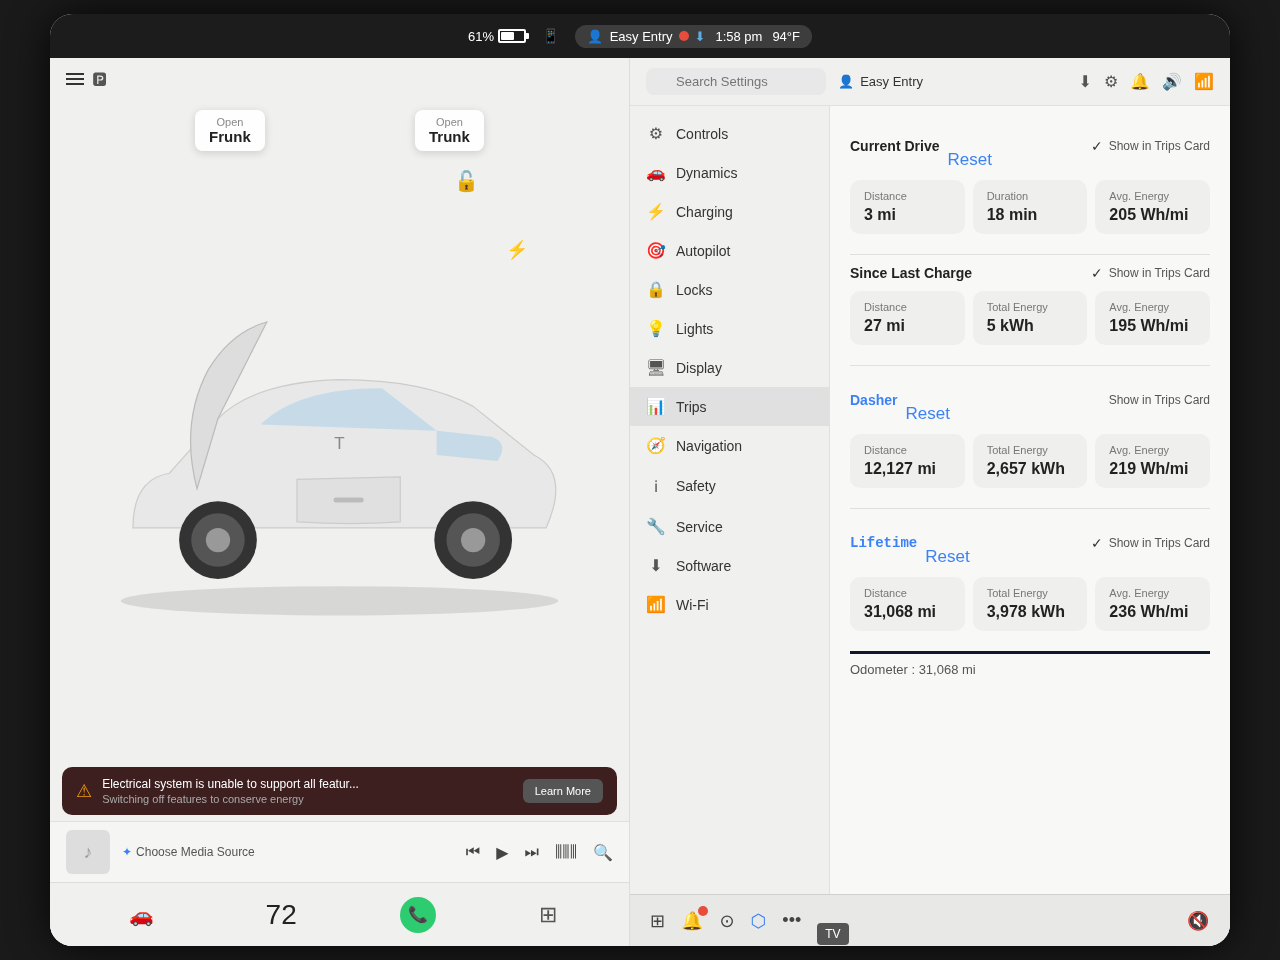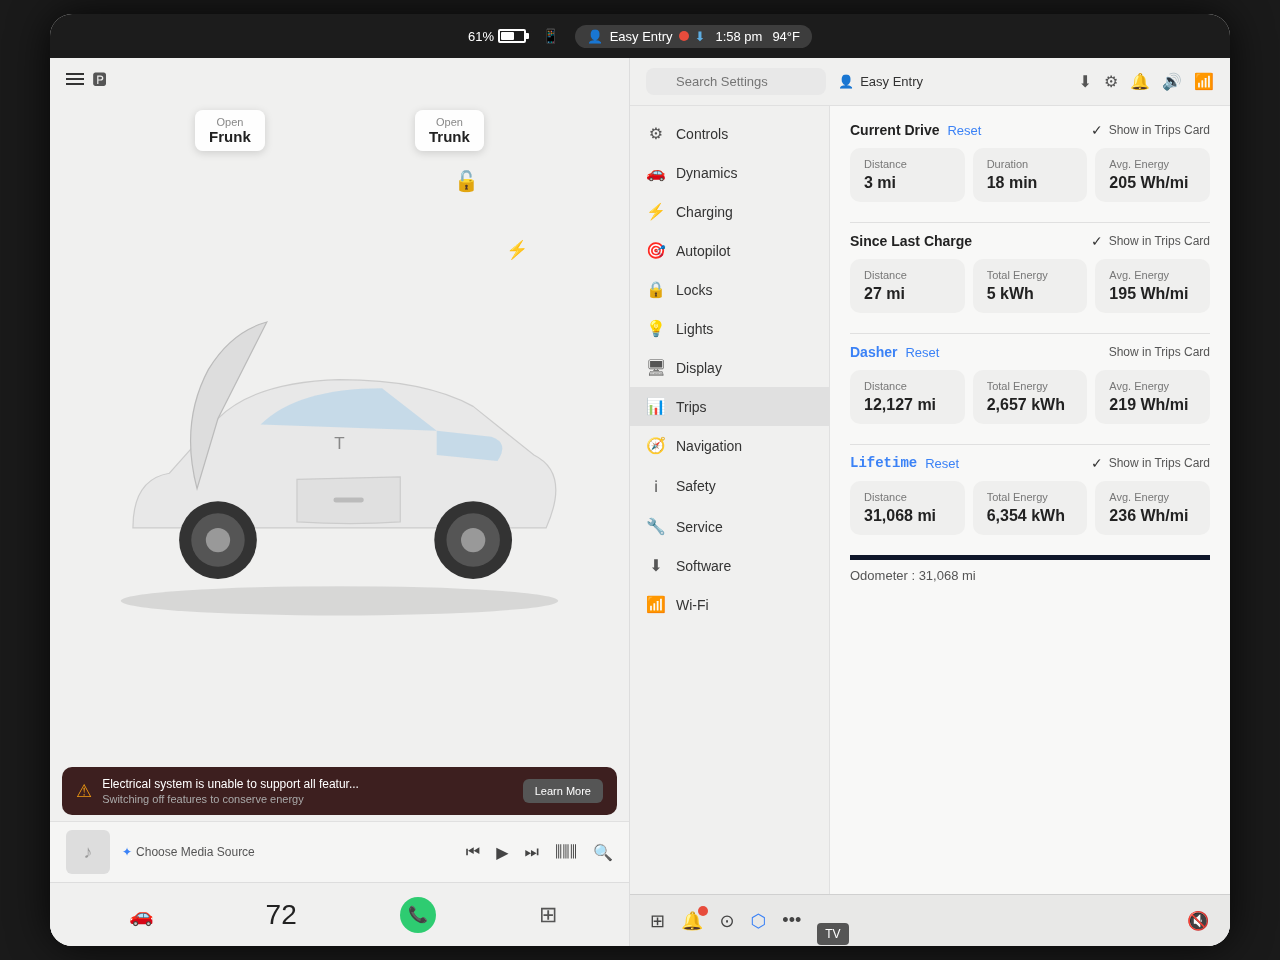--- a/index.html
+++ b/index.html
@@ -383,23 +383,24 @@
       display: flex;
       align-items: center;
       gap: 8px;
       margin-bottom: 10px;
     }
     .section-title { font-size: 14px; font-weight: 600; color: #222; }
     .reset-btn {
       background: none;
       border: none;
       color: #3b82f6;
-      font-size: 13px;
+      font-size: 17px;
       cursor: pointer;
       font-weight: 500;
+      margin-top: 28px;
     }
     .show-trips-wrap {
       margin-left: auto;
       display: flex;
       align-items: center;
       gap: 6px;
       font-size: 12px;
       color: #555;
     }
     .checkmark { color: #333; font-size: 14px; }
@@ -412,21 +413,21 @@
       background: #efefee;
       border-radius: 10px;
       padding: 10px 14px;
     }
     .stat-label { font-size: 11px; color: #777; margin-bottom: 4px; }
     .stat-value { font-size: 16px; font-weight: 600; color: #222; }
     .odometer-row {
       font-size: 13px;
       color: #555;
       padding: 8px 0;
-      border-top: 5px solid #0f172a;
+      border-top: 3px solid #0f172a;
       margin-top: 15px;
     }
     
     .system-tray {
       height: 52px;
       background: #e8e8e7;
       border-top: 1px solid #d0d0d0;
       display: flex;
       align-items: center;
       justify-content: space-between;
@@ -745,21 +746,21 @@
                   <span>Show in Trips Card</span>
                 </div>
               </div>
               <div class="stats-grid">
                 <div class="stat-card">
                   <div class="stat-label">Distance</div>
                   <div class="stat-value">31,068 mi</div>
                 </div>
                 <div class="stat-card">
                   <div class="stat-label">Total Energy</div>
-                  <div class="stat-value">6,354 kWh</div>
+                  <div class="stat-value">3,978 kWh</div>
                 </div>
                 <div class="stat-card">
                   <div class="stat-label">Avg. Energy</div>
                   <div class="stat-value">236 Wh/mi</div>
                 </div>
               </div>
             </div>
 
             <div class="odometer-row">
               <span>Odometer : 31,068 mi</span>

